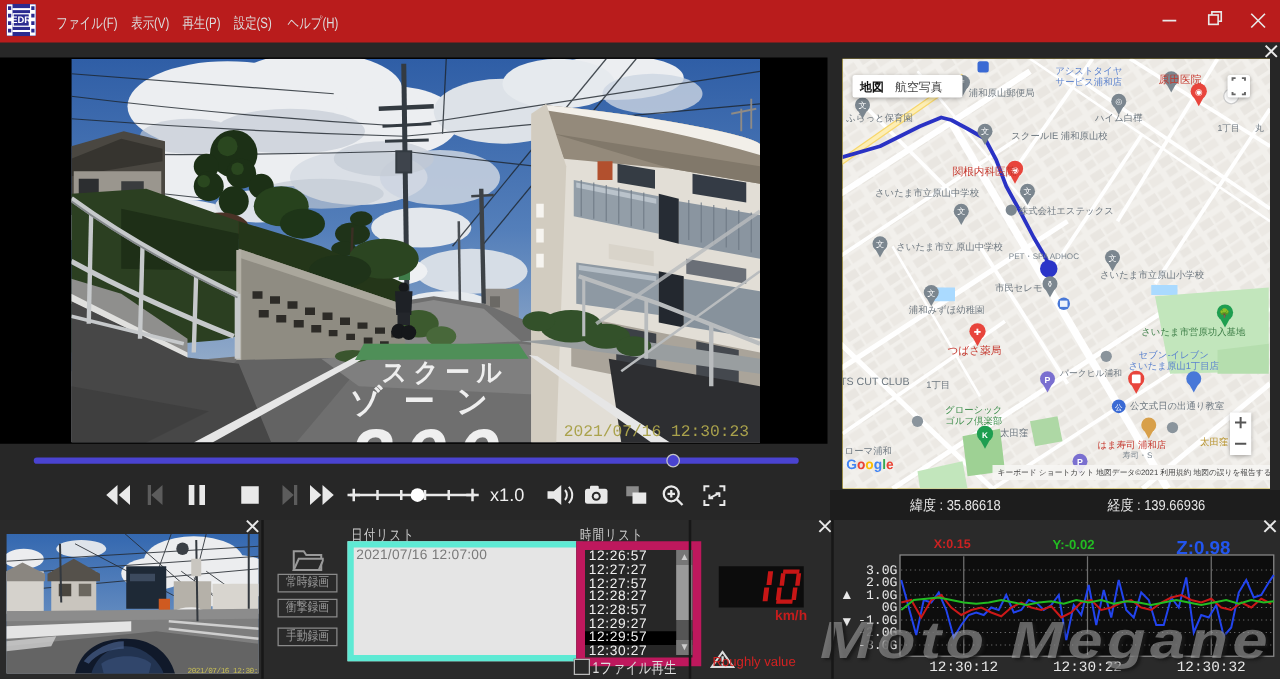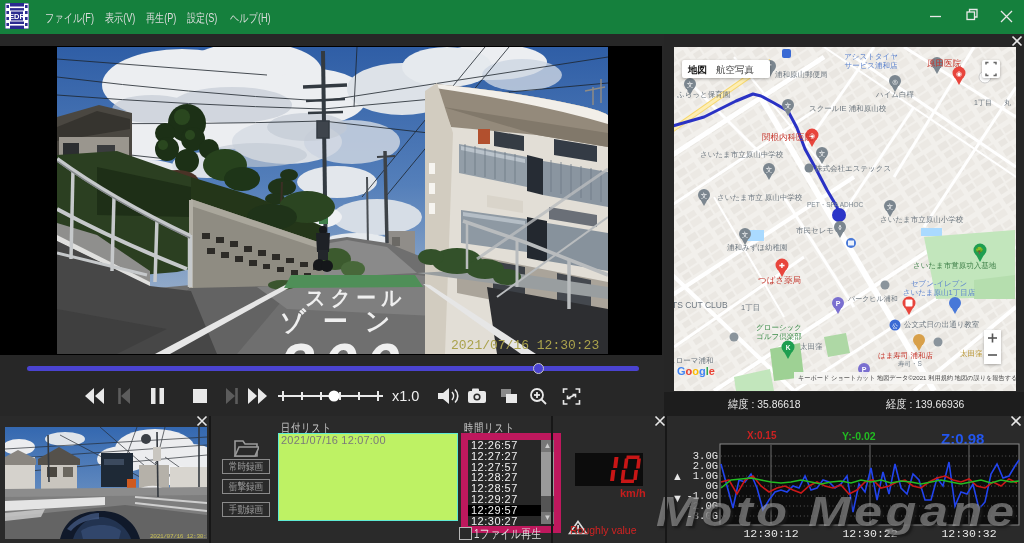--- a/index.html
+++ b/index.html
@@ -1,16 +1,16 @@
 <!DOCTYPE html>
 <html><head><meta charset="utf-8">
 <style>
 html,body{margin:0;padding:0;width:1024px;height:543px;overflow:hidden;background:#272727;font-family:"Liberation Sans",sans-serif;}
 .abs{position:absolute;}
-#menubar{position:absolute;left:0;top:0;width:1024px;height:34px;background:#15803d;}
+#menubar{position:absolute;left:0;top:0;width:1024px;height:34px;background:#b91c1c;}
 #menubar .mi{position:absolute;top:10px;color:#dcdcdc;font-size:12px;transform:scaleX(0.76);transform-origin:left top;white-space:nowrap;}
 #videopanel{position:absolute;left:0;top:46px;width:662px;height:309px;background:#000;}
 #mappanel{position:absolute;left:664px;top:34px;width:360px;height:382px;background:#262626;}
 #mapwhite{position:absolute;left:10px;top:13px;width:342px;height:344px;background:#fde047;overflow:hidden;}
 #latlng{position:absolute;left:0px;top:358px;width:360px;height:24px;background:#1d1d1d;color:#e8e8e8;font-size:12px;text-align:center;}
 #bottombar{position:absolute;left:0;top:416px;width:1024px;height:127px;background:#2a2a2a;}
 .sep{position:absolute;top:416px;width:2px;height:127px;background:#171717;}
 .recbtn{position:absolute;width:46px;height:13px;border:1px solid #8a8a8a;color:#9a9a9a;font-size:10.5px;text-align:center;line-height:13px;}
 .recbtn span{display:inline-block;transform:scaleX(0.82);transform-origin:center;white-space:nowrap;}
 .trow{color:#f0f0f0;font-size:11px;line-height:10.8px;padding-left:3px;white-space:nowrap;letter-spacing:0.5px;}
@@ -642,21 +642,21 @@
 <svg class="abs" style="left:233px;top:438px" width="26" height="20" viewBox="0 0 26 20">
  <path d="M2,18 L2,3 L10,3 L12,6 L24,6 L24,18 Z" fill="none" stroke="#9a9a9a" stroke-width="1.6"></path>
  <path d="M2,18 L6,9 L26,9 L22,18 Z" fill="#2a2a2a" stroke="#9a9a9a" stroke-width="1.6"></path>
 </svg>
 
 <div class="recbtn" style="left:222px;top:459px"><span>常時録画</span></div>
 <div class="recbtn" style="left:222px;top:479px"><span>衝撃録画</span></div>
 <div class="recbtn" style="left:222px;top:502px"><span>手動録画</span></div>
 
 <div class="abs" style="left:281px;top:420px;color:#cfcfcf;font-size:12px;letter-spacing:1.5px;transform:scaleX(0.75);transform-origin:left top;white-space:nowrap">日付リスト</div>
-<div class="abs" style="left:278px;top:433px;width:178px;height:86px;background:#bef264;border:1px solid #5eead4">
+<div class="abs" style="left:278px;top:433px;width:178px;height:86px;background:#e5e5e5;border:5px solid #5eead4">
   <div style="color:#7a7a7a;font-size:11px;line-height:10.5px;padding:1px 2px;white-space:nowrap;letter-spacing:0.2px">2021/07/16 12:07:00</div>
 </div>
 
 <div class="abs" style="left:464px;top:420px;color:#cfcfcf;font-size:12px;letter-spacing:1.5px;transform:scaleX(0.75);transform-origin:left top;white-space:nowrap">時間リスト</div>
 <div class="abs" style="left:461px;top:433px;width:86px;height:86px;background:#272727;border:7px solid #be185d;overflow:hidden">
   <div class="trow">12:26:57</div>
     <div class="trow">12:27:27</div>
     <div class="trow">12:27:57</div>
   <div class="trow">12:28:27</div>
     <div class="trow">12:28:57</div>

